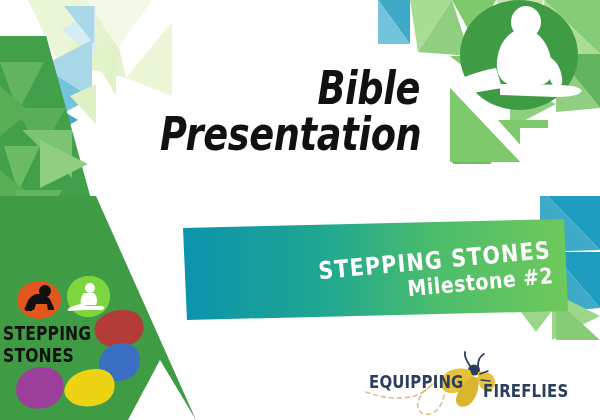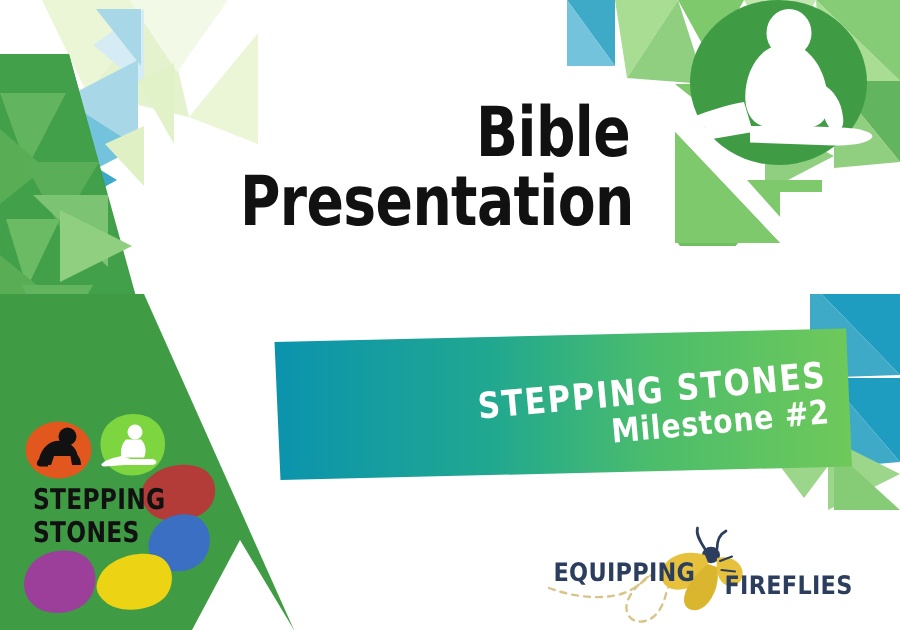--- a/index.html
+++ b/index.html
@@ -26,20 +26,21 @@
   }
 
   
   #title-block {
     position: absolute;
     left: 95px;
     top: 66px;
     width: 325px;
     text-align: right;
     z-index: 6;
+    font-style: italic;
   }
   .title-line {
     display: block;
     color: #111111;
     font-family: "DejaVu Sans", sans-serif;
     font-weight: bold;
     font-size: 46px;
     line-height: 0.99;
     letter-spacing: -0.5px;
     transform: scaleX(0.80);
@@ -80,21 +81,21 @@
     letter-spacing: 0.6px;
     line-height: 1.15;
     transform: scaleX(0.86);
     transform-origin: right center;
     white-space: nowrap;
   }
 
   
   #ss-word {
     position: absolute;
-    left: 22px;
+    left: 3px;
     top: 322px;
     z-index: 7;
   }
   .ss-line {
     display: block;
     color: #111111;
     font-family: "DejaVu Sans", sans-serif;
     font-weight: bold;
     font-size: 19px;
     line-height: 1.18;

